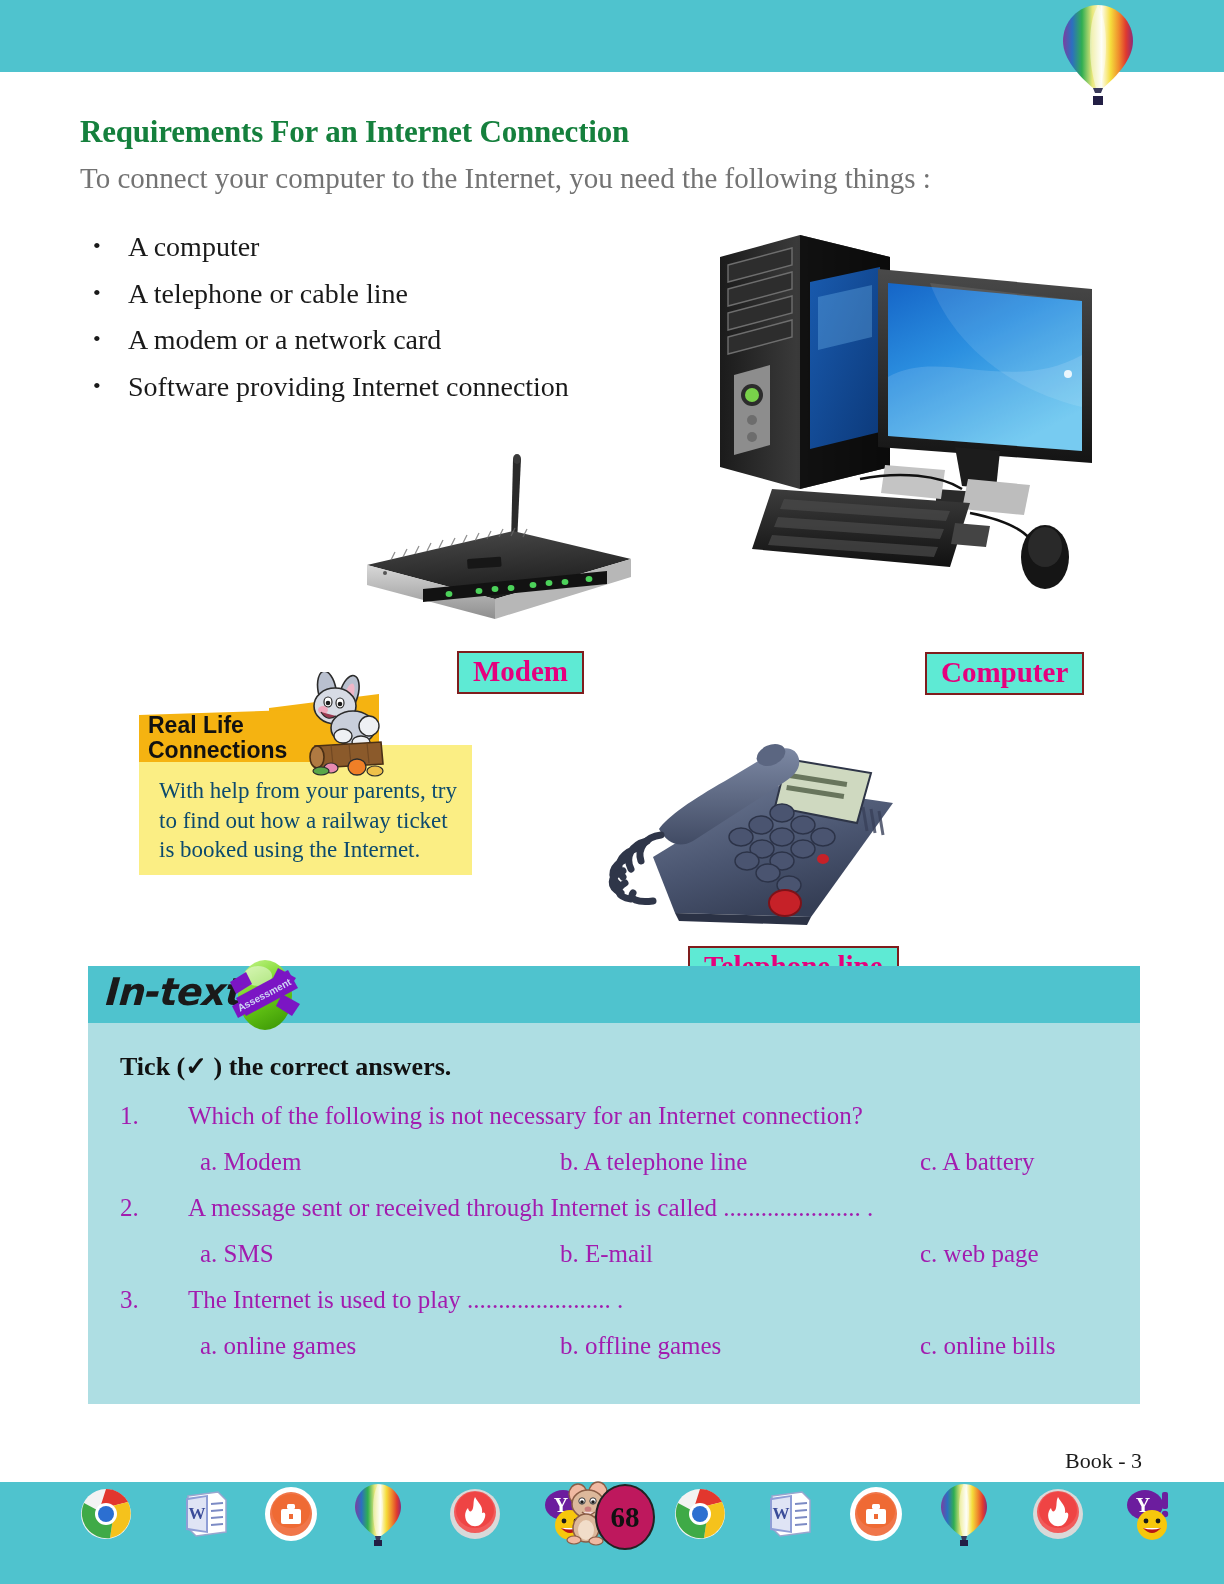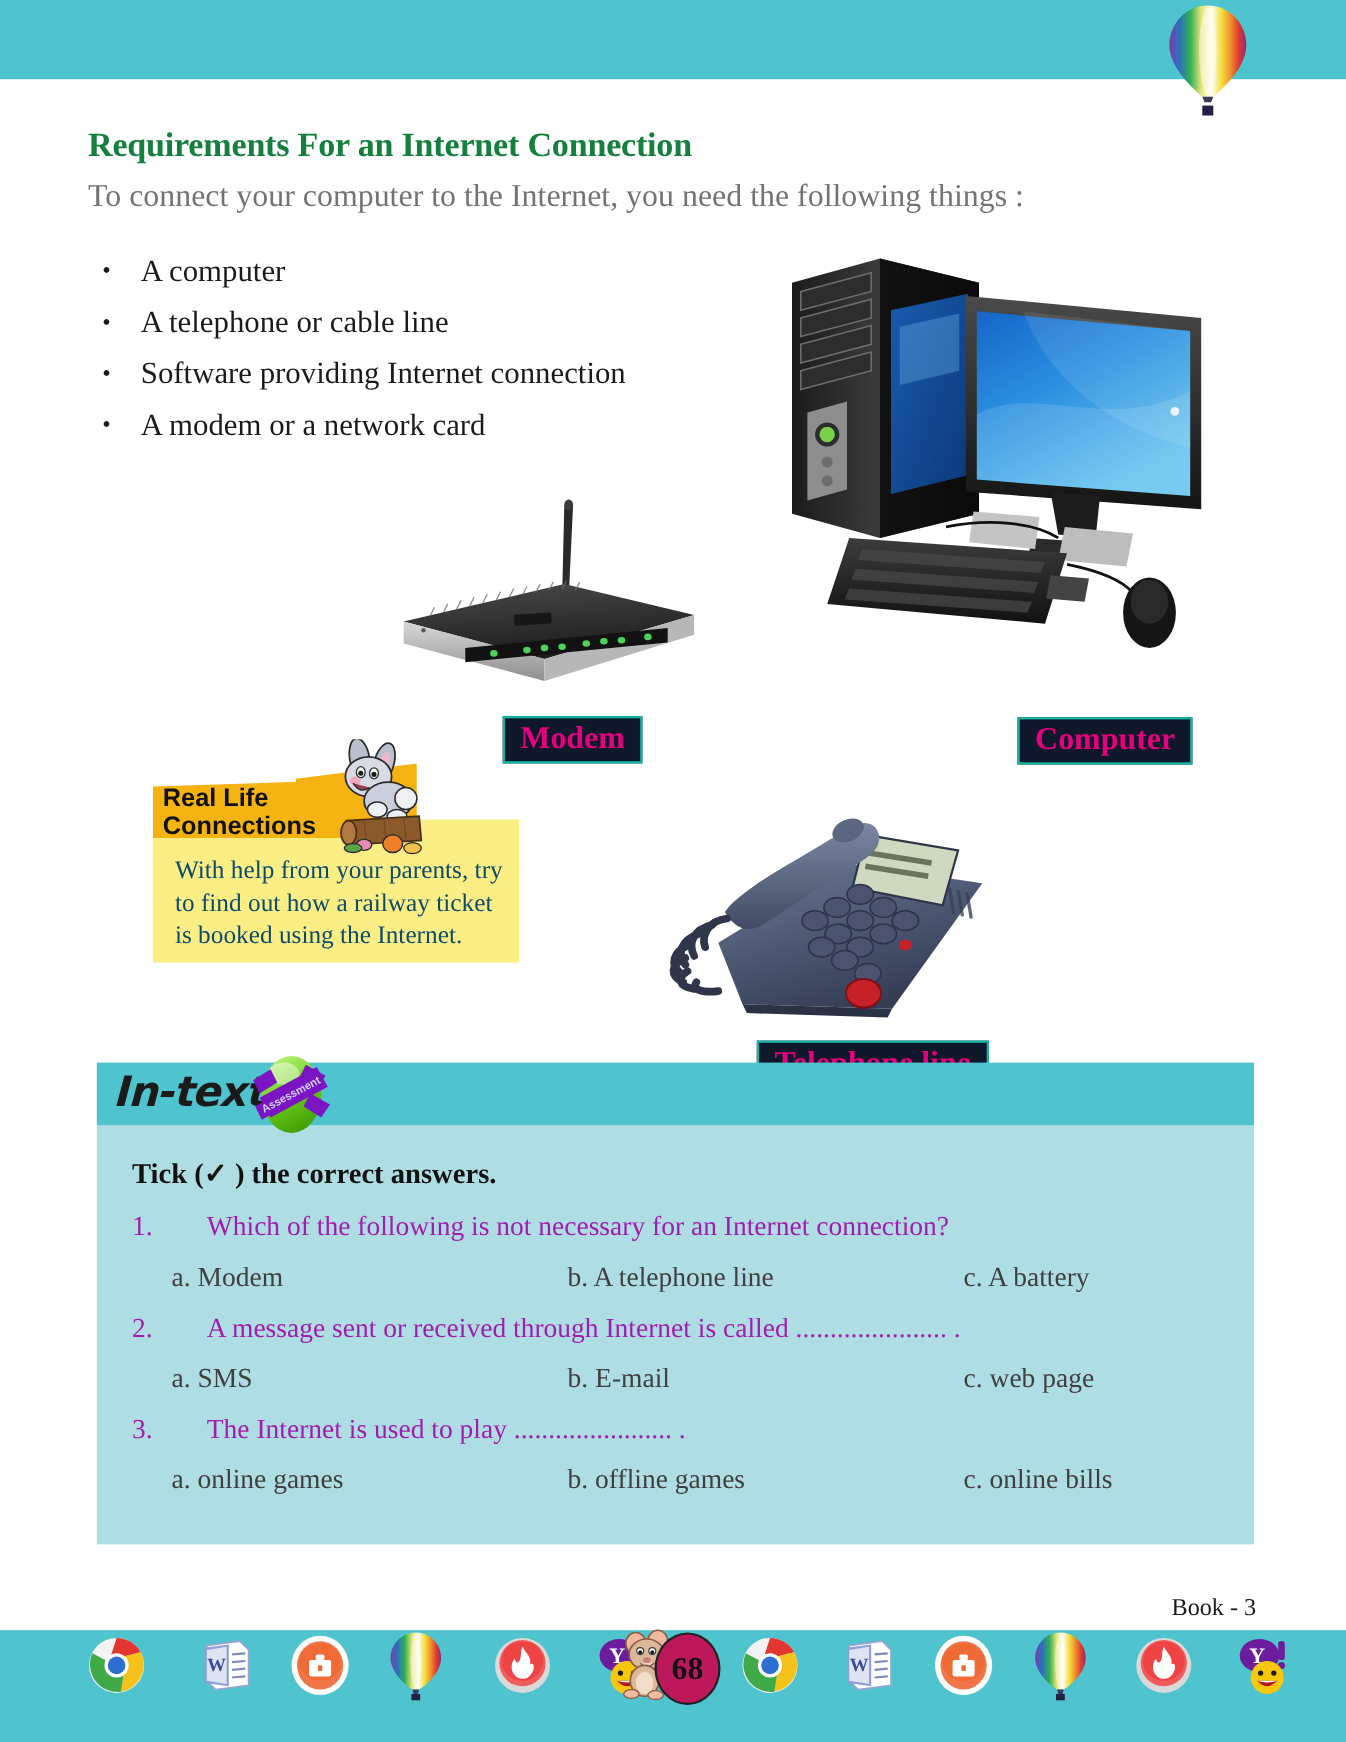--- a/index.html
+++ b/index.html
@@ -105,22 +105,22 @@
     left: 575px;
     top: 635px;
     width: 330px;
     height: 225px;
   }
   .pic { display:block; width:100%; height:100%; }
 
   
   .caption {
     position: absolute;
-    background: #0f172a;
-    border: 2px solid #14b8a6;
+    background: #5eead4;
+    border: 2px solid #7f1d1d;
     color: #e5007e;
     font-weight: bold;
     font-size: 29px;
     text-align: center;
     padding: 3px 14px 6px 14px;
     line-height: 1.05;
     white-space: nowrap;
   }
   .cap-modem   { left: 457px; top: 579px; }
   .cap-computer{ left: 925px; top: 580px; }
@@ -241,23 +241,23 @@
     color: #a21caf;
     line-height: 44px;
     white-space: nowrap;
   }
   .q-num {
     display: inline-block;
     width: 68px;
   }
   .opts {
     position: relative;
-    padding-left: 68px;
+    padding-left: 112px;
     font-size: 25px;
-    color: #404040;
+    color: #a21caf;
     line-height: 44px;
     margin-bottom: 2px;
   }
   .opts span.opt {
     display: inline-block;
   }
   .opt-a { width: 360px; }
   .opt-b { width: 360px; }
   .opt-c { width: 200px; }
 
@@ -337,22 +337,22 @@
 </div>
 
 <div class="content">
 
   <div class="heading">Requirements For an Internet Connection</div>
   <div class="intro">To connect  your  computer to the Internet,  you need  the following things :</div>
 
   <ul class="bullets">
     <li>A computer</li>
     <li>A telephone   or cable line</li>
+    <li>A modem  or a network  card</li>
     <li>Software providing Internet  connection</li>
-    <li>A modem  or a network  card</li>
   </ul>
 
   <div class="img-computer">
     <svg class="pic" viewBox="0 0 400 400" xmlns="http://www.w3.org/2000/svg">
       <defs>
         <linearGradient id="twr" x1="0" y1="0" x2="1" y2="0">
           <stop offset="0%" stop-color="#1b1b1b"></stop>
             <stop offset="45%" stop-color="#3a3a3a"></stop>
           <stop offset="100%" stop-color="#0d0d0d"></stop>
         </linearGradient>

